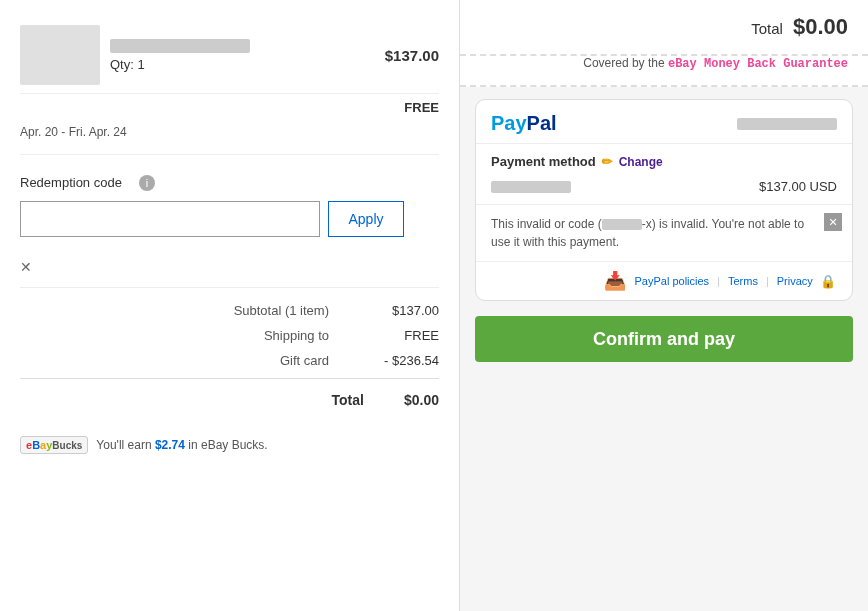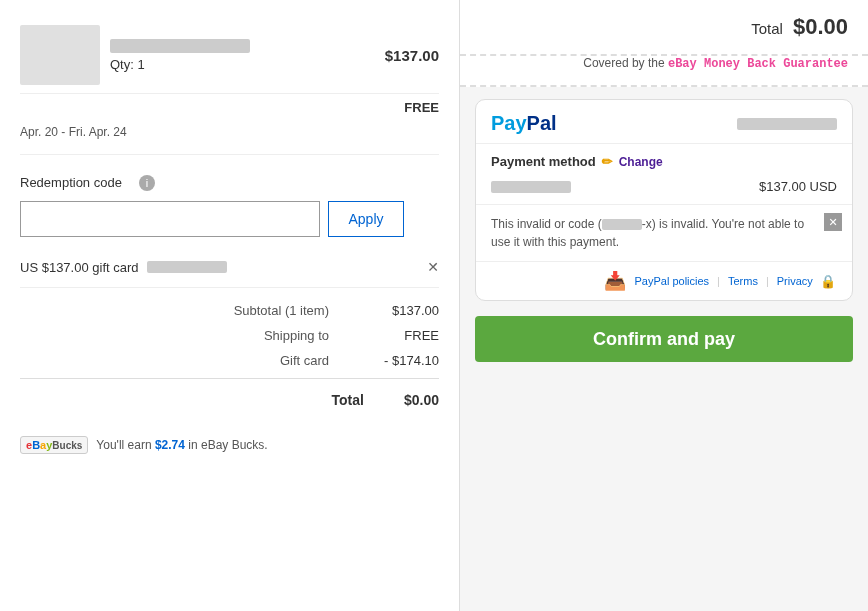--- a/index.html
+++ b/index.html
@@ -473,39 +473,35 @@
       <span>Redemption code</span>
       <span class="info-icon">i</span>
     </div>
     <div class="redemption-input-row">
       <input class="redemption-input" type="text" style="">
       <button class="apply-btn">Apply</button>
     </div>
   </div>
 
   <div class="gift-card-row">
-    <div class="gift-card-left">
-      <span>US $137.00 gift card</span>
-      <span class="gift-card-blur"></span>
-    </div>
     <span class="remove-x">✕</span>
   </div>
 
   <div class="summary-section">
     <div class="summary-row">
       <span class="label">Subtotal (1 item)</span>
       <span class="value">$137.00</span>
     </div>
     <div class="summary-row">
       <span class="label">Shipping to</span>
       <span class="value">FREE</span>
     </div>
     <div class="summary-row">
       <span class="label">Gift card</span>
-      <span class="value">- $174.10</span>
+      <span class="value">- $236.54</span>
     </div>
     <hr class="summary-divider">
     <div class="total-row">
       <span>Total</span>
       <span>$0.00</span>
     </div>
   </div>
 
   <div class="ebay-bucks-row">
     <span class="ebay-bucks-badge">

